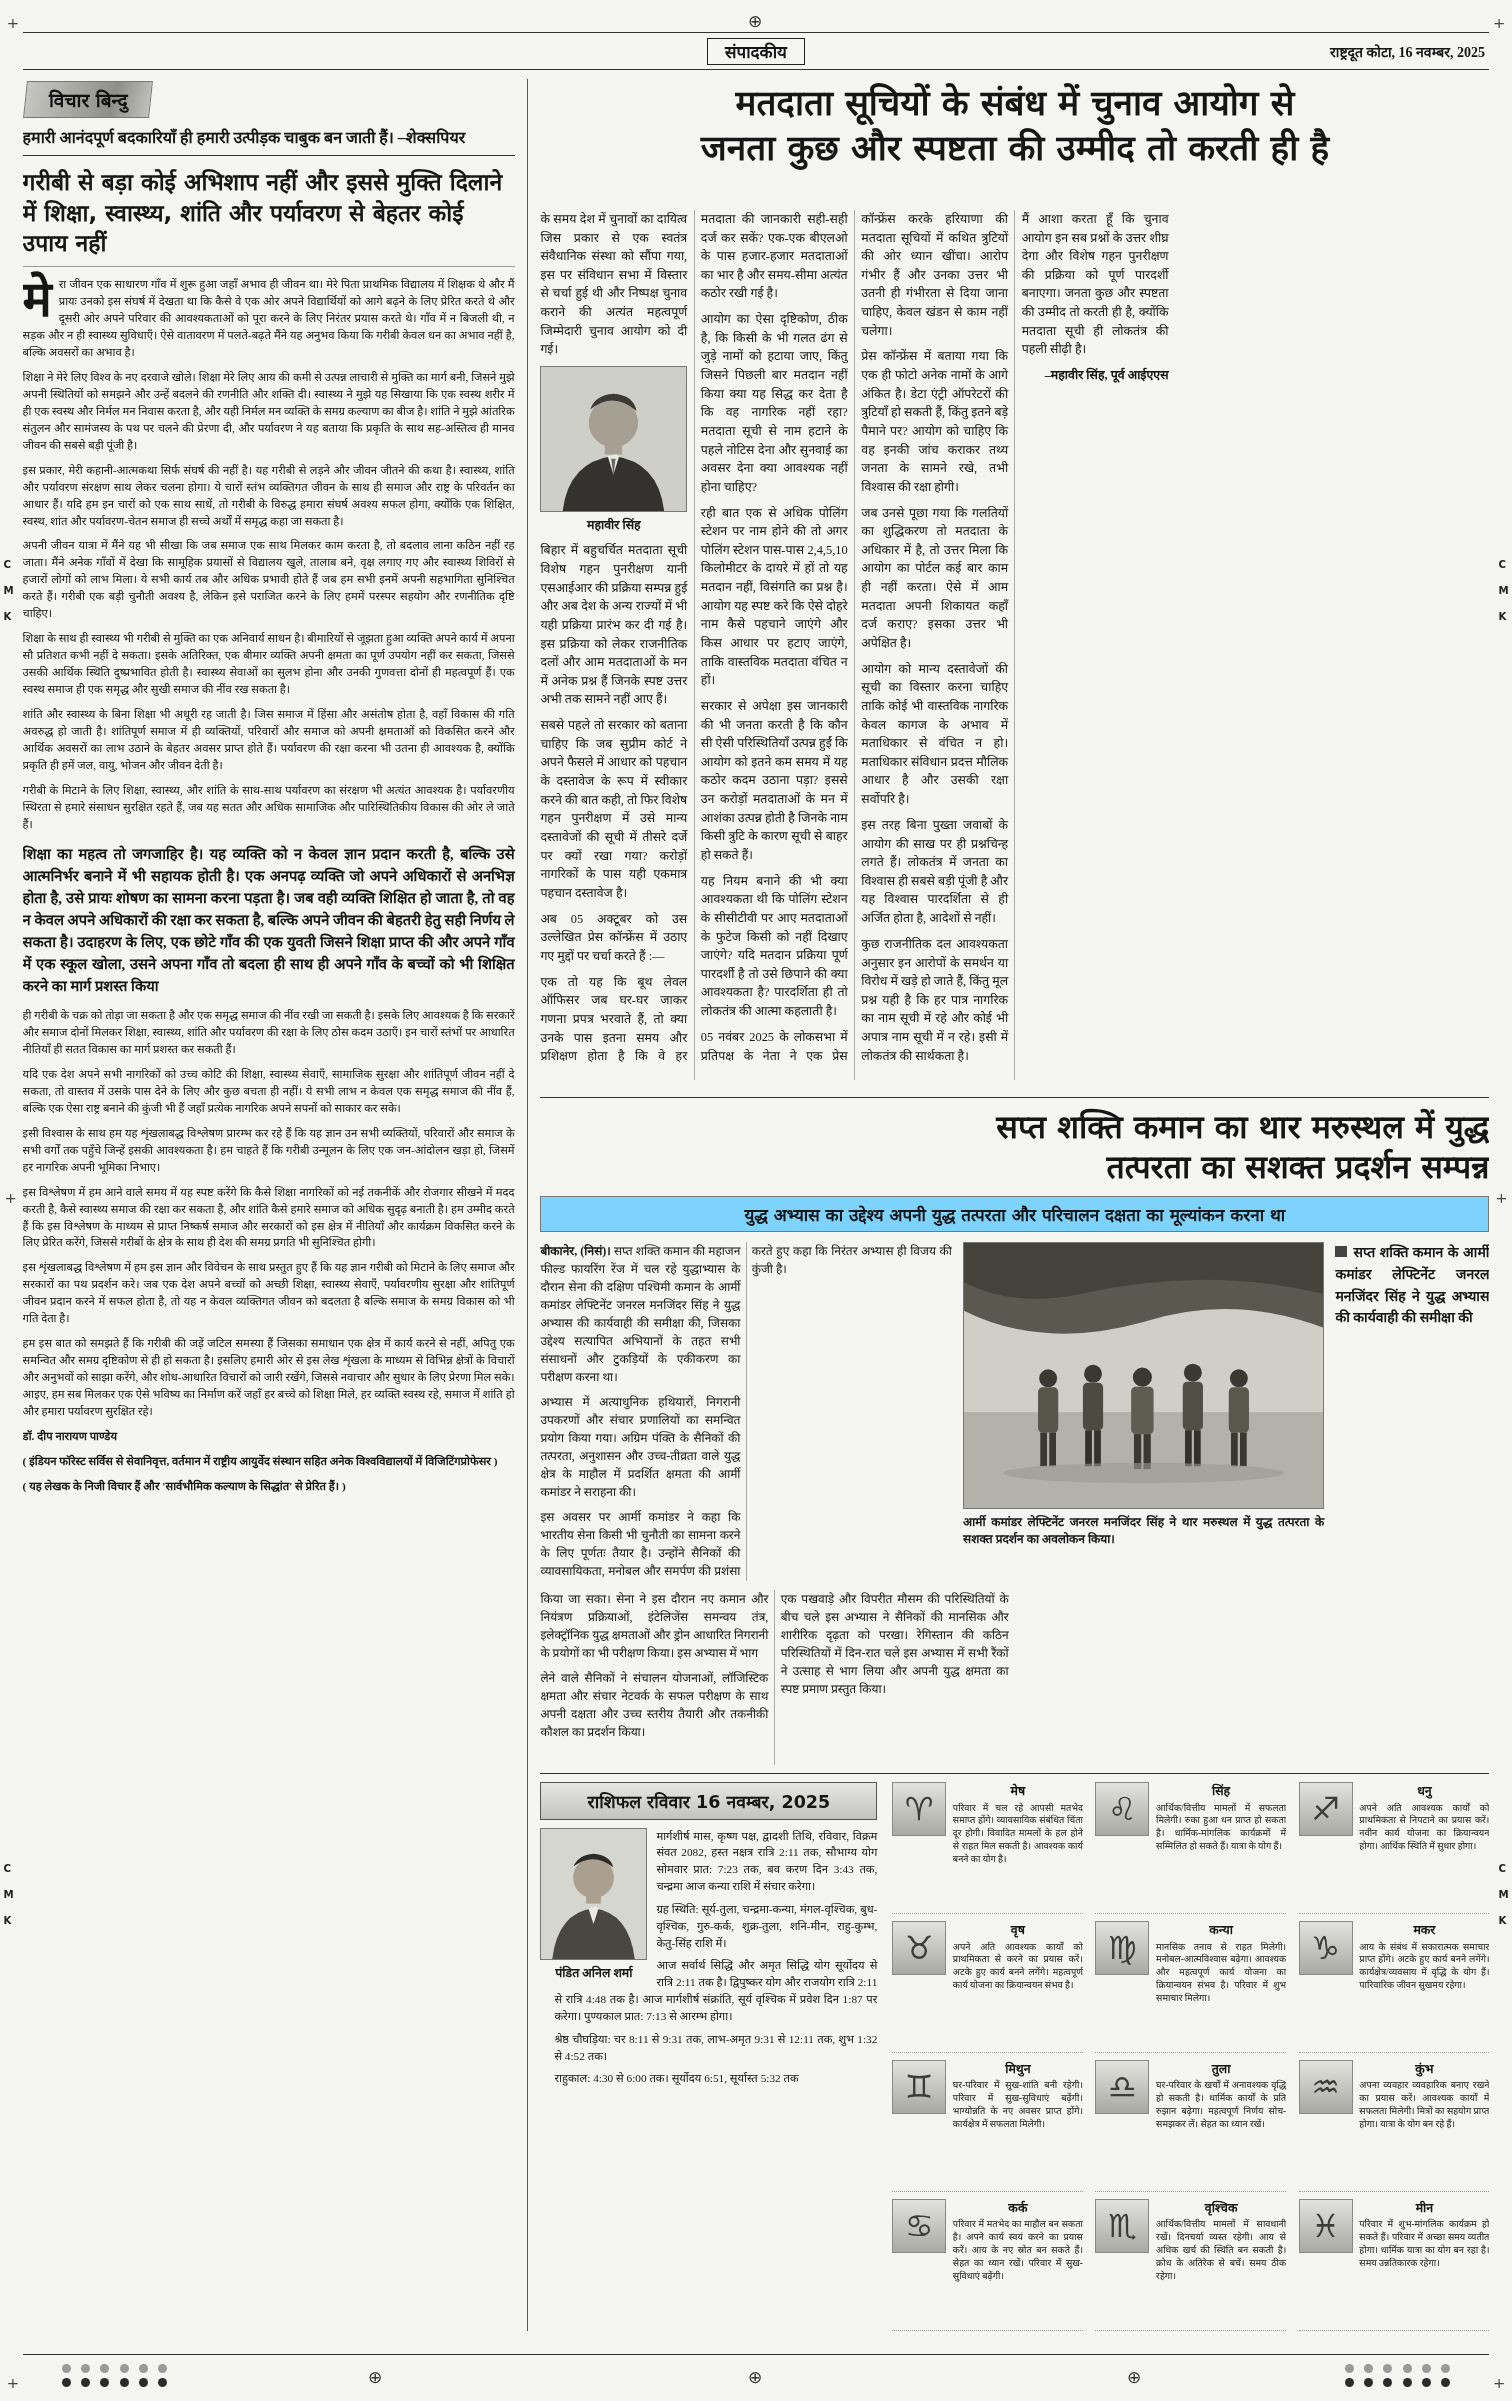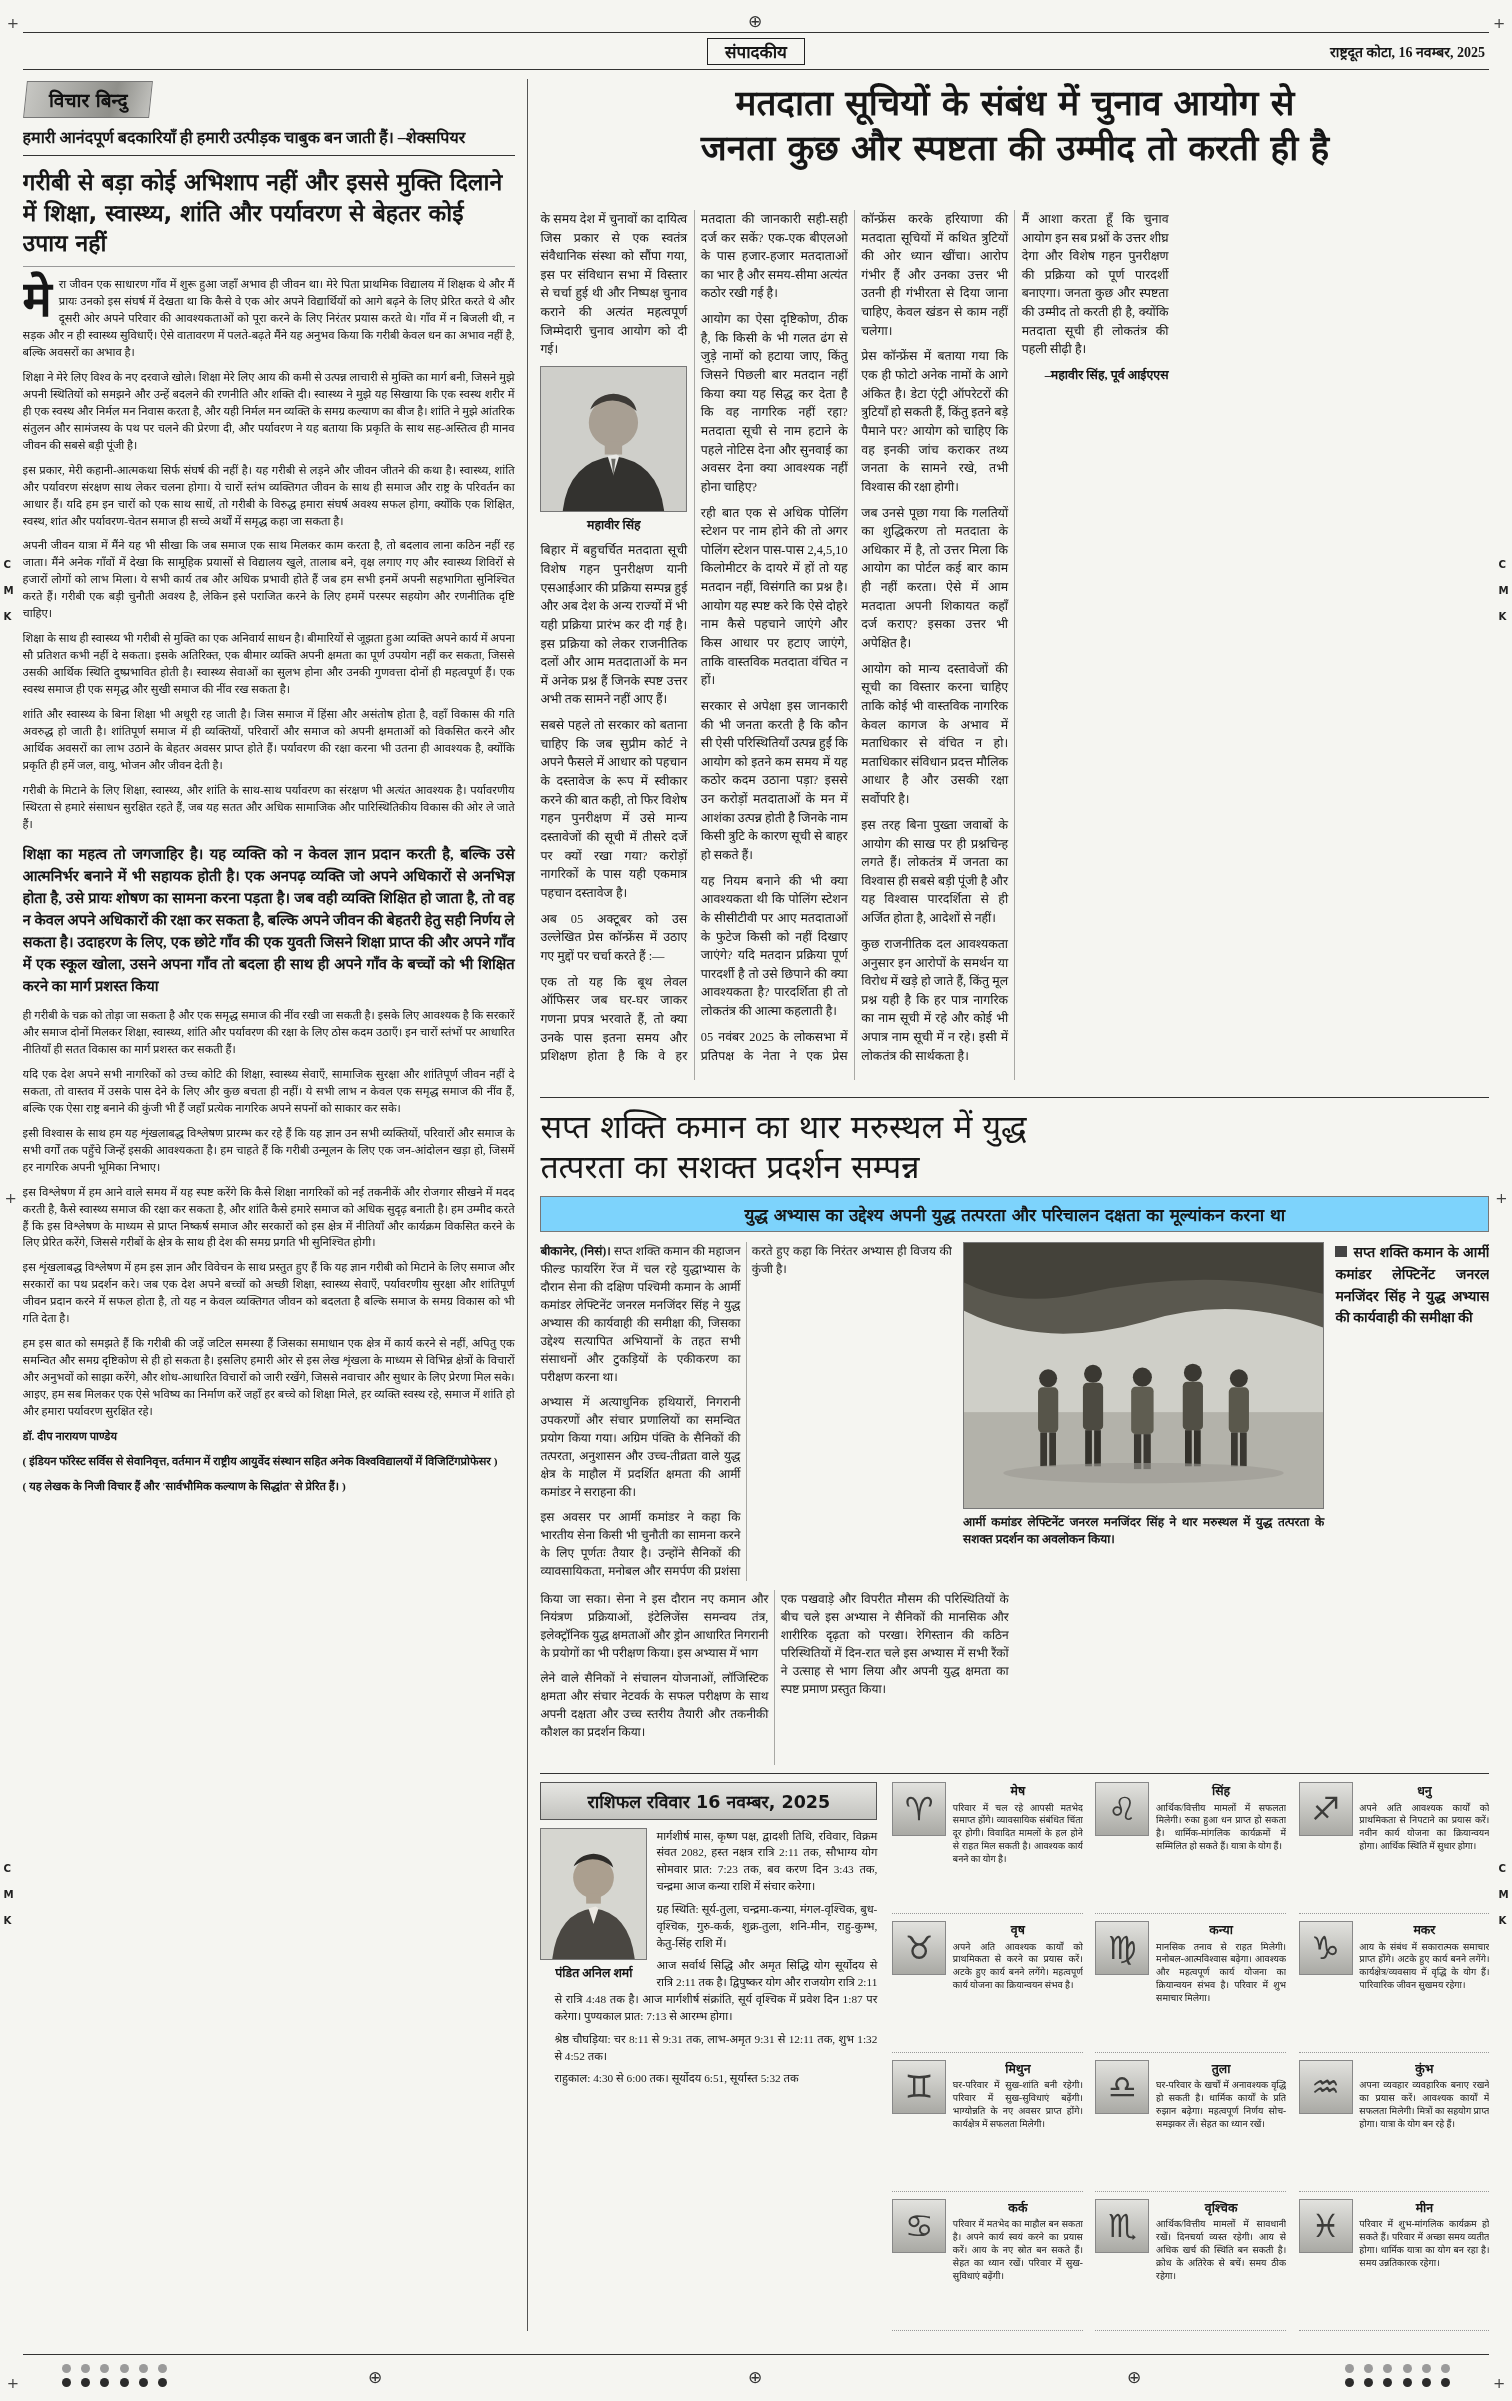--- a/index.html
+++ b/index.html
@@ -46,21 +46,21 @@
   .ed-body{height:870px;column-count:6;column-gap:13.6px;column-rule:0.6px solid #a8a8a4;
            column-fill:auto;font-size:12.4px;line-height:1.5;text-align:justify;margin-top:39px;}
   .ed-body p{margin:0 0 7.3px 0;}
   .ed-sign{font-weight:bold;text-align:right;}
   figure.portrait{margin:2.3px 0 6.8px 0;break-inside:avoid;}
   .photo-box{border:0.6px solid #777;background:linear-gradient(#dcdcd8,#a7a7a2);overflow:hidden;}
   .portrait .photo-box{height:144px;}
   figcaption{font-size:12.4px;font-weight:bold;text-align:center;padding-top:4px;}
   
   .army{border-top:1.1px solid #333;margin-top:6.8px;padding-top:8px;}
-  .army-headline{font-size:32px;font-weight:normal;line-height:1.25;text-align:left;
+  .army-headline{font-size:32px;font-weight:bold;line-height:1.25;text-align:right;
                  font-family:"DejaVu Sans",sans-serif;margin:1.1px 0 9px 0;}
   .army-subhead{background:#7dd3fc;border:0.6px solid #777;text-align:center;font-size:17px;font-weight:bold;
                 font-family:"DejaVu Sans",sans-serif;padding:5.6px 3.4px;margin-bottom:10.2px;}
   .army-mid{display:grid;grid-template-columns:1fr 361px 154px;gap:11.3px;}
   .army-left{column-count:2;column-gap:11.3px;column-rule:0.6px solid #a8a8a4;column-fill:auto;height:339px;
              font-size:12px;line-height:1.5;text-align:justify;overflow:hidden;}
   .army-left p{margin:0 0 6.8px 0;}
   .army-photo .photo-box{height:265px;}
   .army-photo figcaption{font-size:12px;text-align:justify;}
   .pullquote{font-size:14px;font-weight:bold;line-height:1.55;text-align:justify;}

